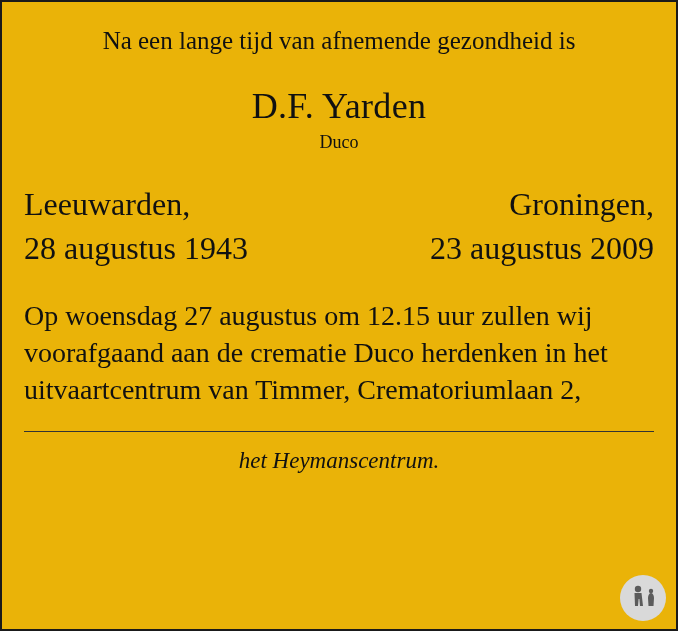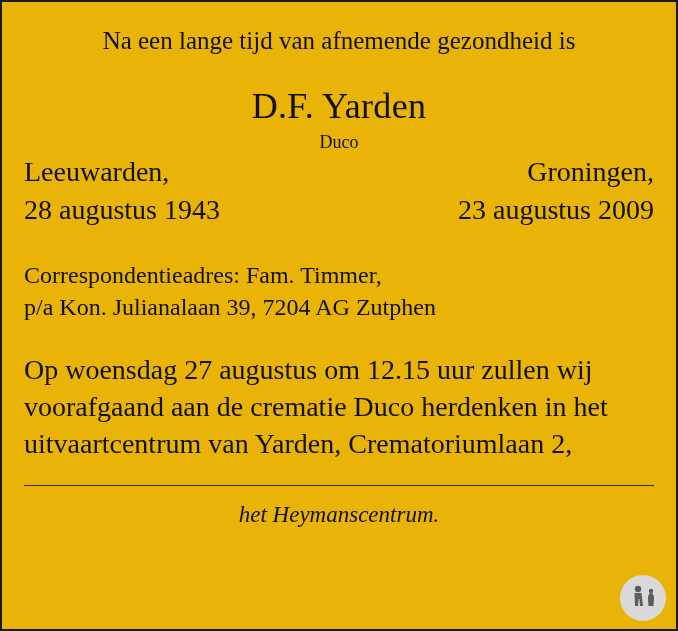--- a/index.html
+++ b/index.html
@@ -39,21 +39,22 @@
     font-size: 36px;
     line-height: 1.1;
     letter-spacing: 0.3px;
   }
   .nickname {
     font-size: 18px;
     line-height: 1.25;
     margin-top: 4px;
   }
   .places {
-    font-size: 28px;
+    margin-top: 30px;
+    font-size: 32px;
     line-height: 1.35;
   }
   .places-row {
     display: flex;
     justify-content: space-between;
     align-items: baseline;
   }
   .places-row .left { text-align: left; }
   .places-row .right { text-align: right; }
   .address {
@@ -113,29 +114,25 @@
     <div class="places-row">
       <span class="left">Leeuwarden,</span>
       <span class="right">Groningen,</span>
     </div>
     <div class="places-row">
       <span class="left">28 augustus 1943</span>
       <span class="right">23 augustus 2009</span>
     </div>
   </div>
 
-  <div class="address">
-    <div>Correspondentieadres: Fam. Timmer,</div>
-    <div>p/a  Kon. Julianalaan 39,  7204 AG  Zutphen</div>
-  </div>
 
   <div class="ceremony">
     <div>Op woensdag 27 augustus om 12.15 uur zullen wij</div>
     <div>voorafgaand aan de crematie Duco herdenken in het</div>
-    <div>uitvaartcentrum van Yarden, Crematoriumlaan 2,</div>
+    <div>uitvaartcentrum van Timmer, Crematoriumlaan 2,</div>
   </div>
 
   <hr class="divider">
 
   <div class="thanks">
     <div>het Heymanscentrum.</div>
   </div>
 
   <div class="logo">
     <svg width="34" height="34" viewBox="0 0 34 34" aria-hidden="true">

